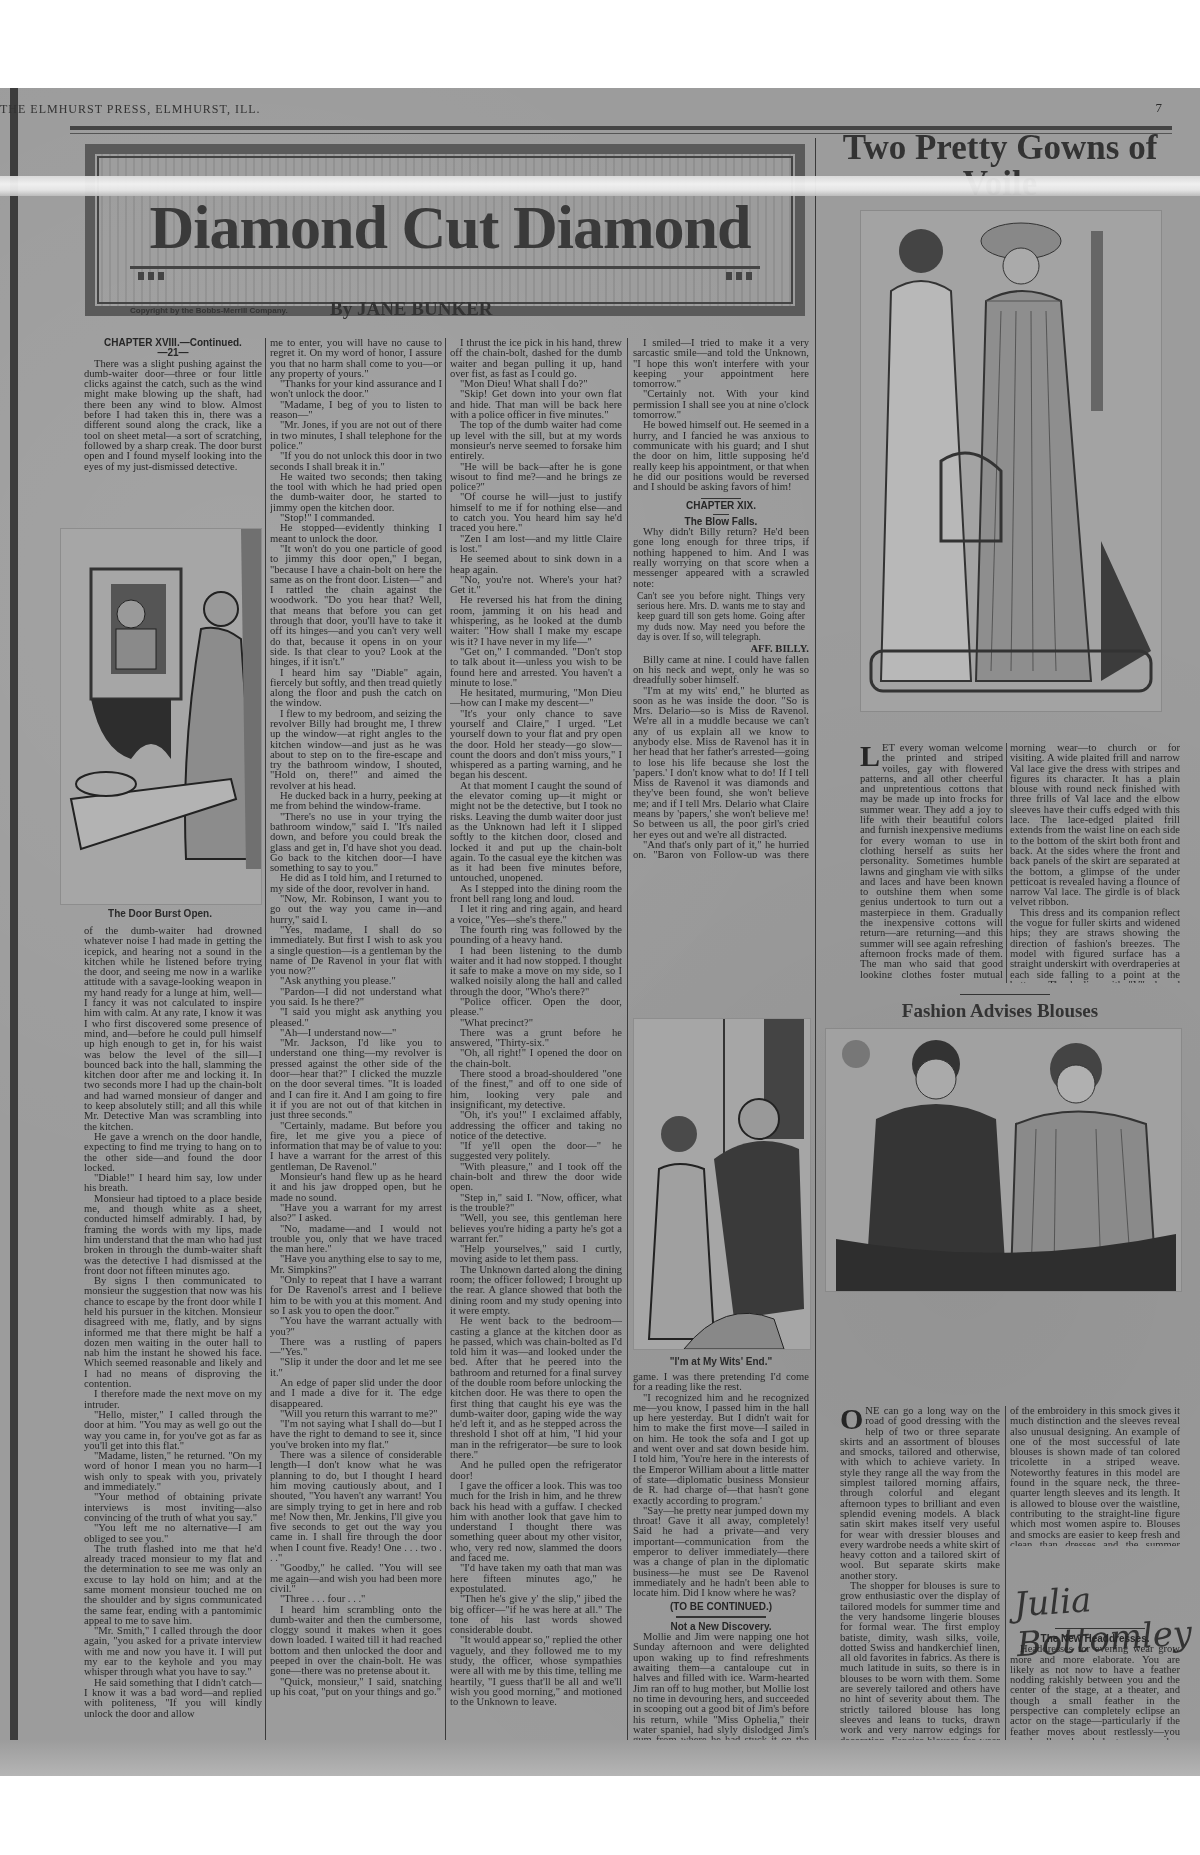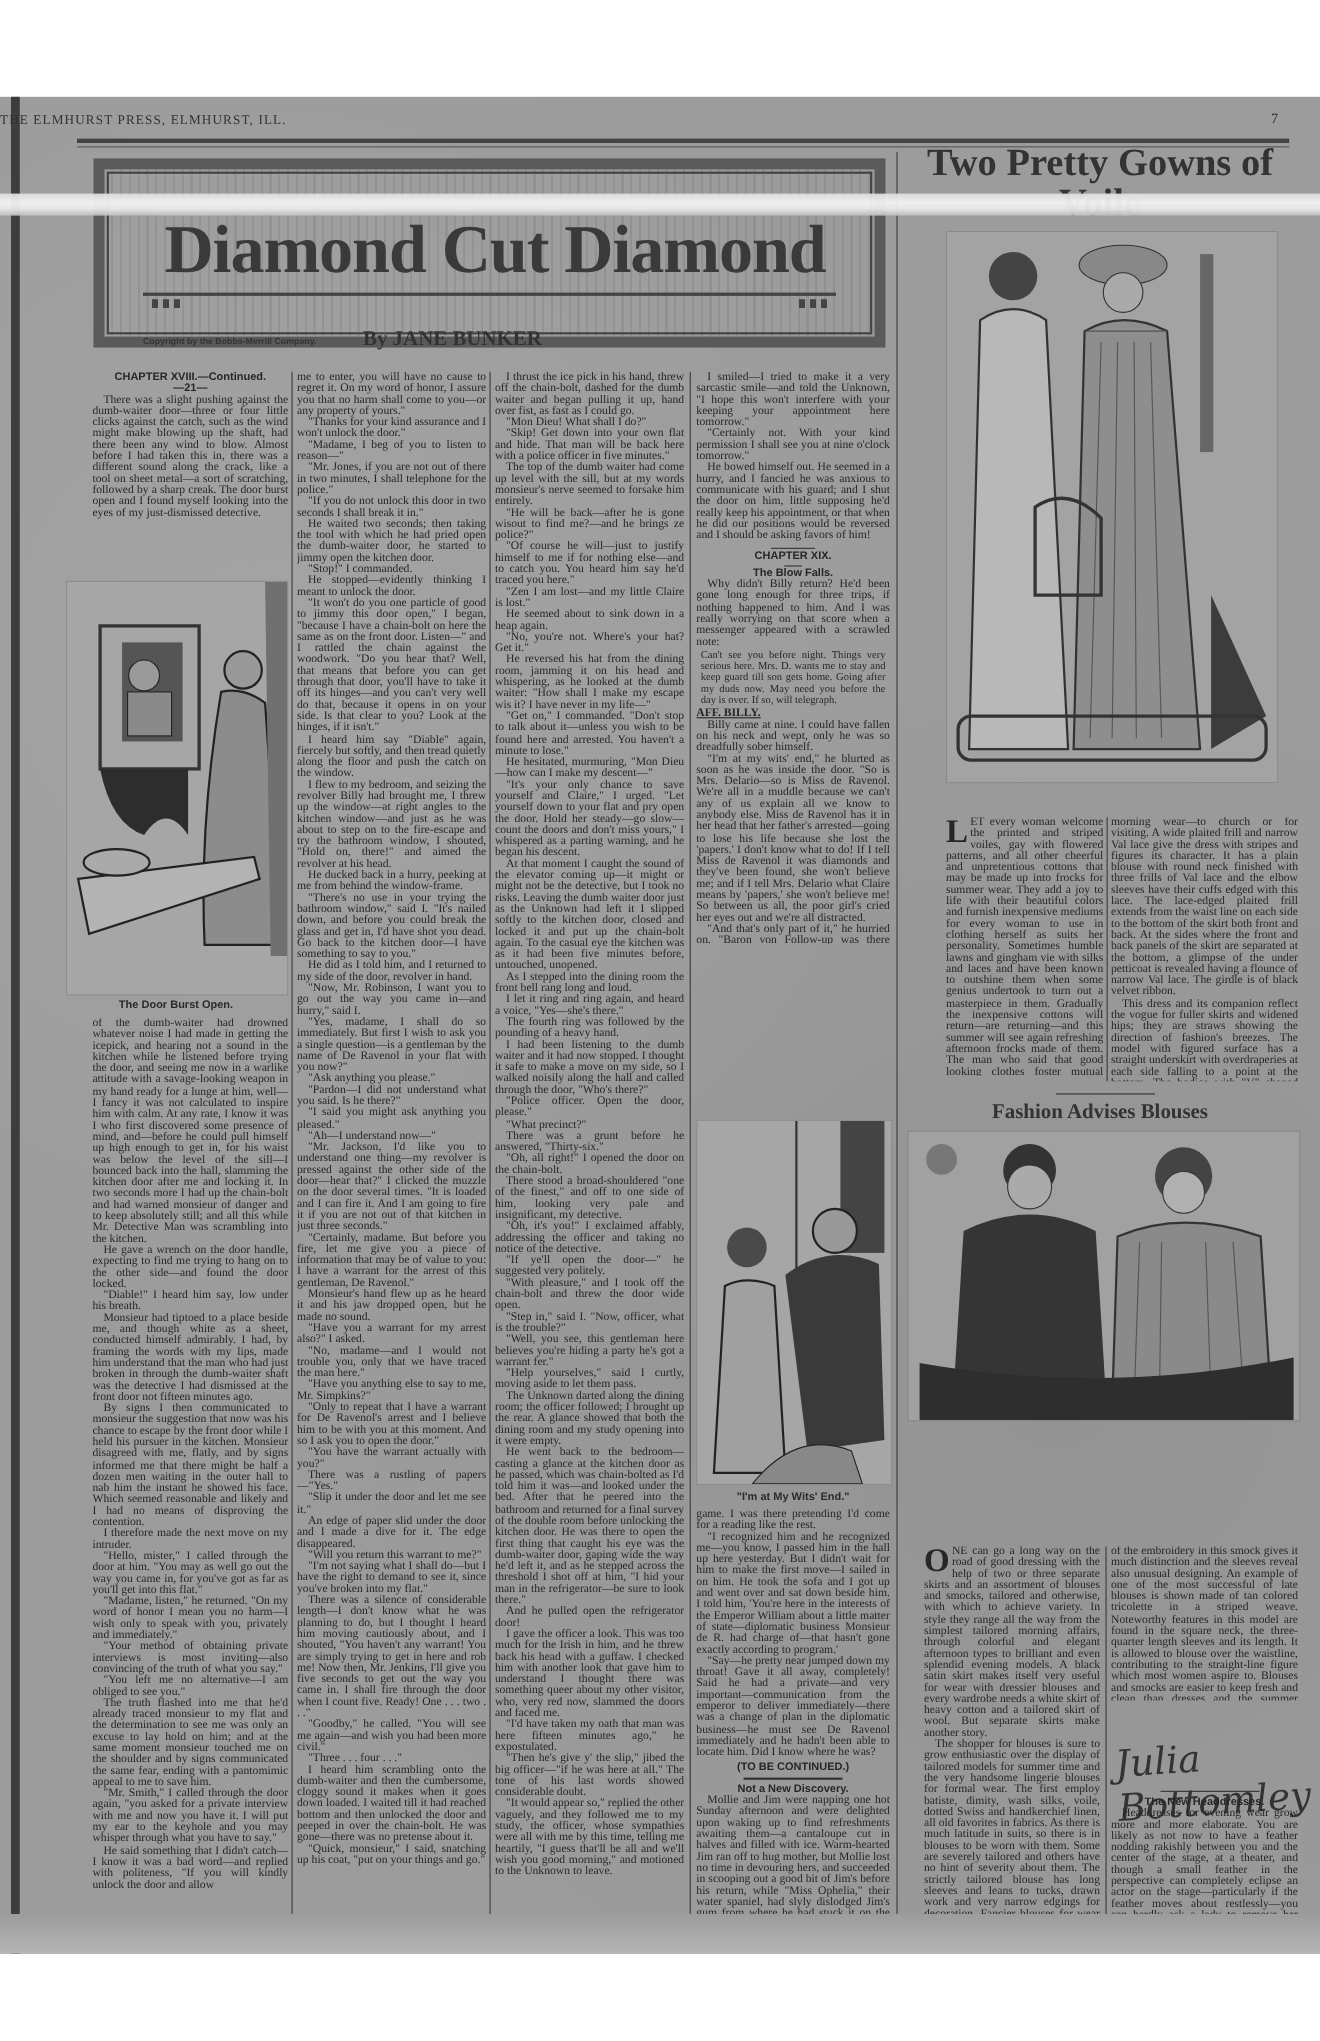--- a/index.html
+++ b/index.html
@@ -50,21 +50,21 @@
   .copyright { position:absolute; left:130px; top:218px; font-size:8px; font-family:"Liberation Sans", sans-serif; font-weight:bold; color:#333; }
 
   
   .col {
     position:absolute; font-family:"Liberation Serif", serif; font-size:10.6px; line-height:10.3px;
     text-align:justify; color:#262626; overflow:hidden;
   }
   .col p { margin:0; text-indent:10px; }
   .col .head { text-align:center; text-indent:0; font-family:"Liberation Sans", sans-serif; font-weight:bold; font-size:10px; }
   .col .letter { margin:2px 4px; text-indent:0; font-size:9.6px; }
-  .col .sign { text-align:left; text-indent:0; font-weight:bold;text-decoration:underline; }
+  .col .sign { text-align:right; text-indent:0; font-weight:bold; }
   .vrule { position:absolute; width:1px; background:#3a3a3a; }
 
   .illus {
     position:absolute; background:#a6a6a6;
     border:1px solid rgba(0,0,0,0.15);
   }
   .caption { position:absolute; font-family:"Liberation Sans", sans-serif; font-weight:bold; font-size:10px; text-align:center; color:#2a2a2a; }
 
   .fashion-title {
     position:absolute; font-family:"Liberation Serif", serif; font-weight:bold; color:#333; text-align:center;

